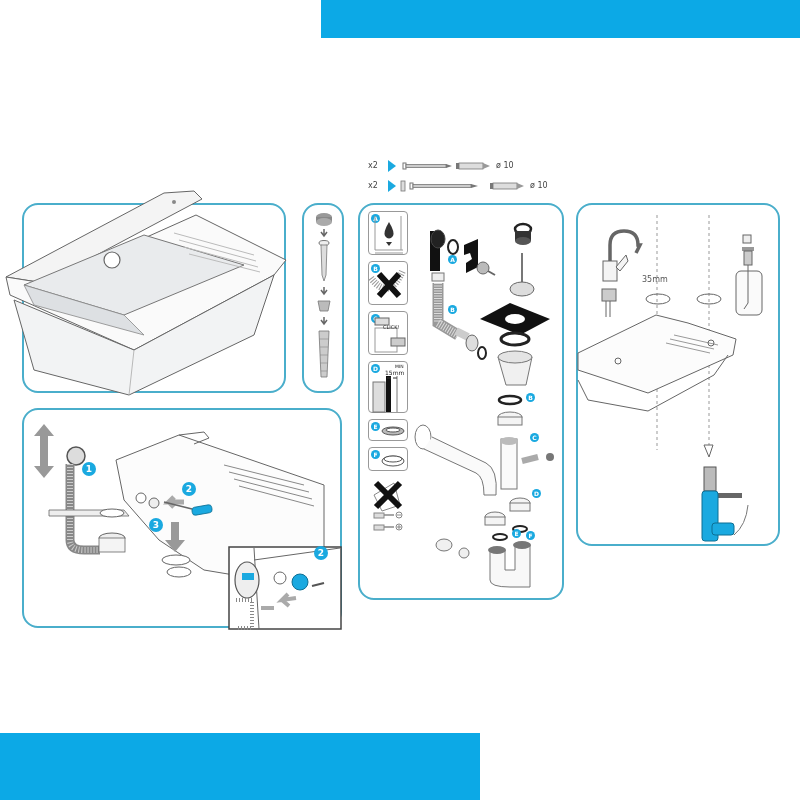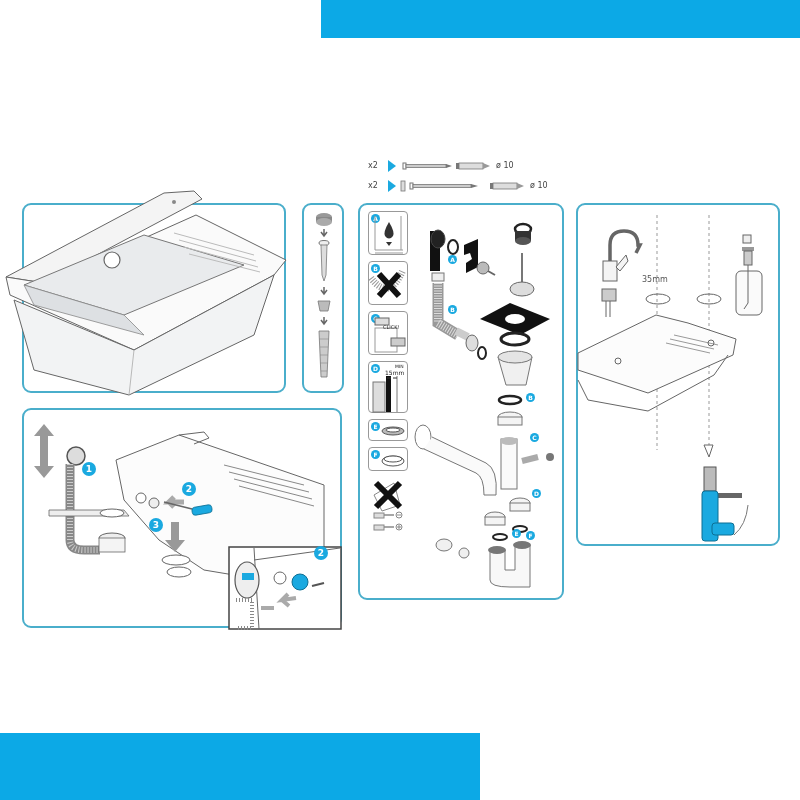--- a/index.html
+++ b/index.html
@@ -1,18 +1,18 @@
 <!DOCTYPE html>
 <html><head>
 <meta charset="utf-8">
 <style>
   html, body { margin:0; padding:0; }
   body { width:800px; height:800px; background:#ffffff; position:relative; overflow:hidden; font-family:"DejaVu Sans", sans-serif; color:#333; }
   .banner { position:absolute; background:#0ca9e6; }
-  .panel { position:absolute; border:2.5px solid #4aaecb; border-radius:9px; background:#fff; box-sizing:border-box; }
+  .panel { position:absolute; border:2.5px solid #4aaecb; border-radius:16px; background:#fff; box-sizing:border-box; }
   .abs { position:absolute; }
   .badge { position:absolute; width:14px; height:14px; border-radius:50%; background:#1aa9e0; color:#fff; font-size:9px; font-weight:bold; text-align:center; line-height:14px; }
   .lbadge { position:absolute; width:9px; height:9px; border-radius:50%; background:#1aa9e0; color:#fff; font-size:6px; font-weight:bold; text-align:center; line-height:9px; }
   .step-box { position:absolute; left:8px; width:40px; border:1.5px solid #999; border-radius:4px; background:#fff; box-sizing:border-box; }
   .hw-text { font-size:8px; color:#444; position:absolute; }
   svg { position:absolute; left:0; top:0; overflow:visible; }
 </style>
 </head>
 <body>
 

